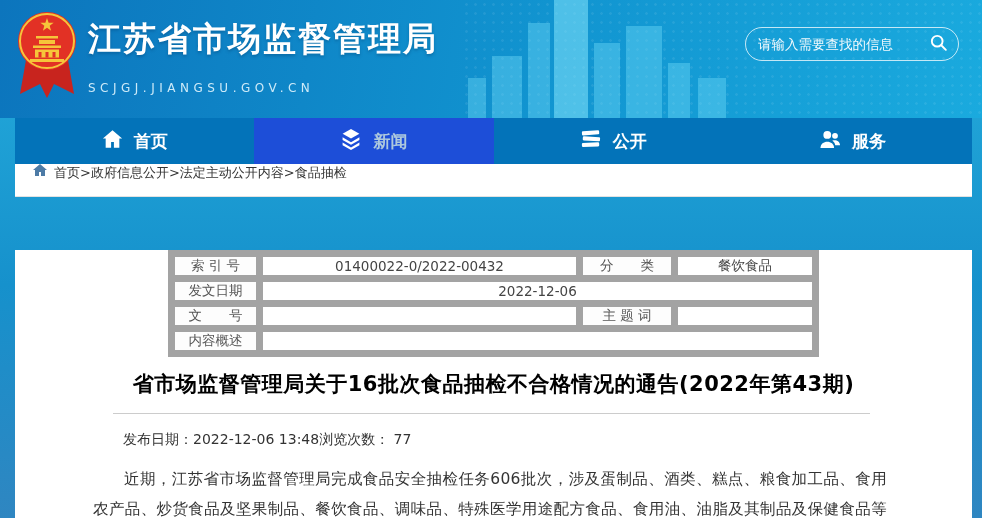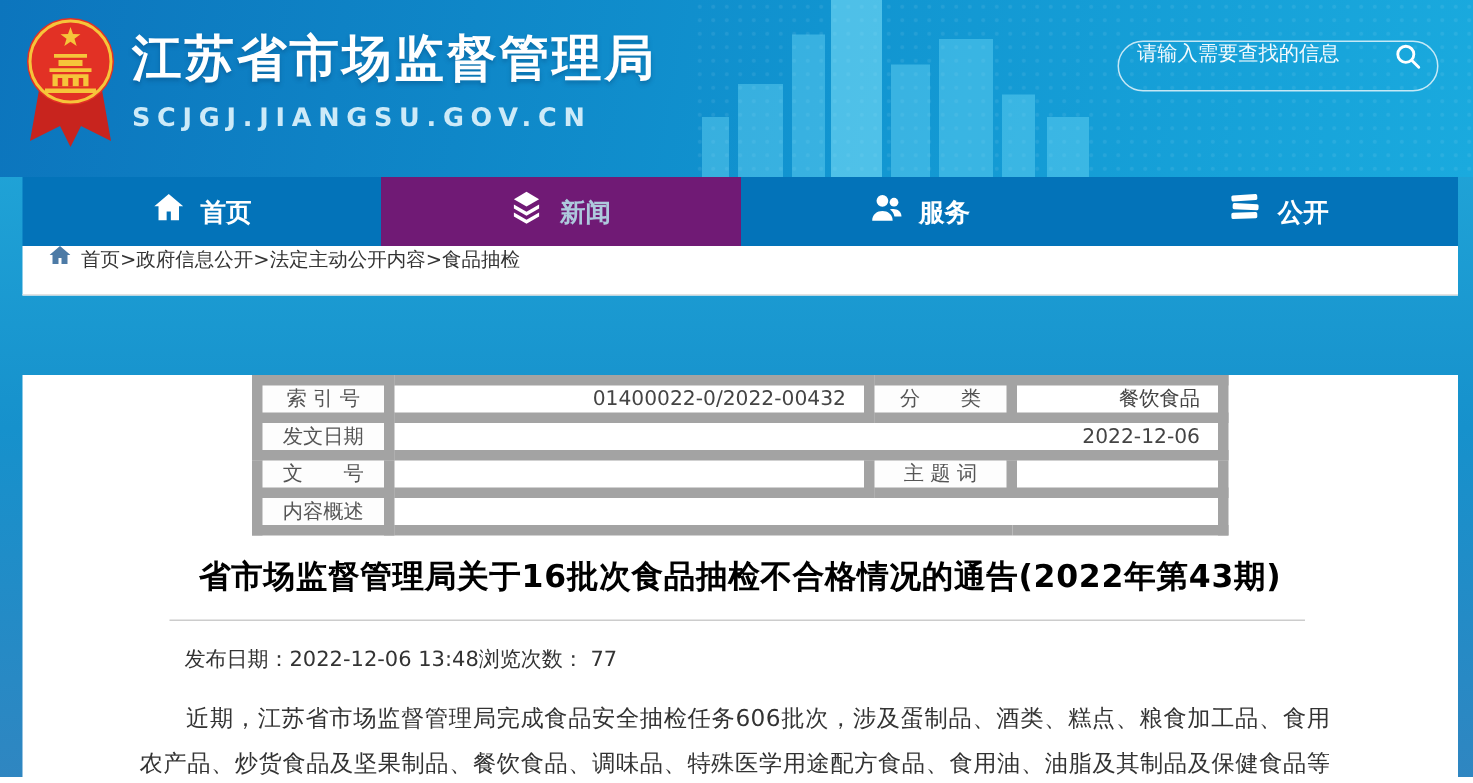--- a/index.html
+++ b/index.html
@@ -29,57 +29,57 @@
   }
   .city { position: absolute; left: 468px; bottom: 0; height: 118px; width: 280px; }
   .city div { position: absolute; bottom: 0; background: rgba(120,225,252,.38); }
   .logo { position: absolute; left: 16px; top: 10px; display: flex; align-items: flex-start; }
   .logo-text { margin-left: 10px; }
   .site-title {
     font-size: 33px; font-weight: bold; color: #ffffff; letter-spacing: 2px;
     margin-top: 7px; text-shadow: 0 2px 3px rgba(0,60,110,.35); white-space: nowrap;
   }
   .site-url {
-    font-size: 17px; font-weight: bold; color: #cdeaf8; letter-spacing: 4.5px;
-    margin-top: 7px; white-space: nowrap;
+    font-size: 12px; font-weight: normal; color: #cdeaf8; letter-spacing: 4.5px;
+    margin-top: 19px; white-space: nowrap;
   }
   .search {
     position: absolute; left: 745px; top: 27px; width: 214px; height: 34px;
     border: 1px solid rgba(255,255,255,.75); border-radius: 17px;
-    display: flex; align-items: flex-start; padding: 0 12px;
+    display: flex; align-items: center; padding: 0 12px;
   }
   .search input {
     flex: 1; background: transparent; border: none; outline: none;
     color: #fff; font-size: 13.5px; font-family: inherit;
   }
   .search input::placeholder { color: rgba(255,255,255,.95); opacity: 1; }
   .search-btn { background: none; border: none; cursor: pointer; display: flex; padding: 0; }
   
   .main { position: absolute; top: 118px; left: 15px; width: 957px; }
-  .navbar { display: flex; height: 46px; background: #0373b9; font-family: Liberation Mono, monospace; }
+  .navbar { display: flex; height: 46px; background: #0373b9; }
   .nav-item {
     flex: 1; display: flex; align-items: center; justify-content: center; gap: 11px;
     color: #ffffff; font-size: 17px; font-weight: bold; cursor: pointer; white-space: nowrap;
   }
-  .nav-item.active { background: #701a75; color: #aec9dd; }
+  .nav-item.active { background: #1d4ed8; color: #aec9dd; }
   .nav-item svg { flex: 0 0 auto; }
   .breadcrumb {
     height: 33px; background: #ffffff; border-bottom: 1px solid #e2e2e2;
     display: flex; align-items: flex-start; gap: 7px; padding-left: 18px;
     font-size: 13px; color: #333333;
   }
   .content { background: #ffffff; min-height: 360px; padding-bottom: 20px; }
   
   table.meta { border-collapse: collapse; margin: 53px 0 0 153px; table-layout: fixed; }
   table.meta th, table.meta td {
     border: 7px solid #a3a3a3; height: 24px; font-size: 13.5px; font-weight: normal;
     color: #555555; overflow: hidden; white-space: nowrap;
   }
   table.meta th { text-align: center; background: #fdfdfd; padding: 0 4px; }
-  table.meta td { text-align: right; padding: 0 12px; color: #444444; }
+  table.meta td { text-align: center; padding: 0 12px; color: #444444; }
   .c1 { width: 88px; } .c2 { width: 320px; } .c3 { width: 95px; } .c4 { width: 141px; }
   
   .article-title {
     text-align: center; font-size: 21px; font-weight: bold; color: #000000;
     margin-top: 13px; letter-spacing: .5px;
   }
   .divider { margin: 15px 0 0 98px; width: 757px; border-top: 1px solid #cccccc; }
   .article-meta { display: flex; margin-top: 17px; font-size: 14px; color: #333333; }
   .article-meta .pub { margin-left: 108px; }
   .article-meta .views { }
@@ -163,37 +163,37 @@
             <path d="M12 1 21.5 6.5 12 12 2.5 6.5Z"></path>
             <path d="M2.5 10.5 12 16l9.5-5.5v3L12 19l-9.5-5.5z"></path>
             <path d="M2.5 16.5 12 22l9.5-5.5v3L12 25l-9.5-5.5z"></path>
           </svg>
         </span>
         <span>新闻</span>
       </div>
       <div class="nav-item">
         <span>
           <svg width="22" height="20" viewBox="0 0 24 22" fill="#ffffff">
+            <rect x="2" y="2" width="19" height="4.5" rx="1.2" transform="rotate(-4 11 4)"></rect>
+            <rect x="3" y="8.5" width="19" height="4.5" rx="1.2" transform="rotate(3 12 10)"></rect>
+            <rect x="2" y="15" width="19" height="4.5" rx="1.2" transform="rotate(-2 11 17)"></rect>
+          </svg>
+        </span>
+        <span>公开</span>
+      </div>
+      <div class="nav-item">
+        <span>
+          <svg width="22" height="20" viewBox="0 0 24 22" fill="#ffffff">
             <circle cx="9" cy="6.5" r="4.3"></circle>
             <path d="M1.5 21c0-4.6 3.7-7 7.5-7s7.5 2.4 7.5 7z"></path>
             <circle cx="17.5" cy="7.5" r="3.2"></circle>
             <path d="M17 12.5c3.2 0 6 2 6 5.5h-5.2c-.4-2.4-1.6-4.2-3.3-5.1.8-.3 1.6-.4 2.5-.4z"></path>
           </svg>
         </span>
         <span>服务</span>
-      </div>
-      <div class="nav-item">
-        <span>
-          <svg width="22" height="20" viewBox="0 0 24 22" fill="#ffffff">
-            <rect x="2" y="2" width="19" height="4.5" rx="1.2" transform="rotate(-4 11 4)"></rect>
-            <rect x="3" y="8.5" width="19" height="4.5" rx="1.2" transform="rotate(3 12 10)"></rect>
-            <rect x="2" y="15" width="19" height="4.5" rx="1.2" transform="rotate(-2 11 17)"></rect>
-          </svg>
-        </span>
-        <span>公开</span>
       </div>
     </div>
 
     <div class="breadcrumb">
       <span>
         <svg width="14" height="12" viewBox="0 0 14 12">
             <path fill="#4d7ba6" d="M7 0 0 6h2v6h4V8h2v4h4V6h2z"></path>
           </svg>
       </span>
       <span>首页&gt;政府信息公开&gt;法定主动公开内容&gt;食品抽检</span>

